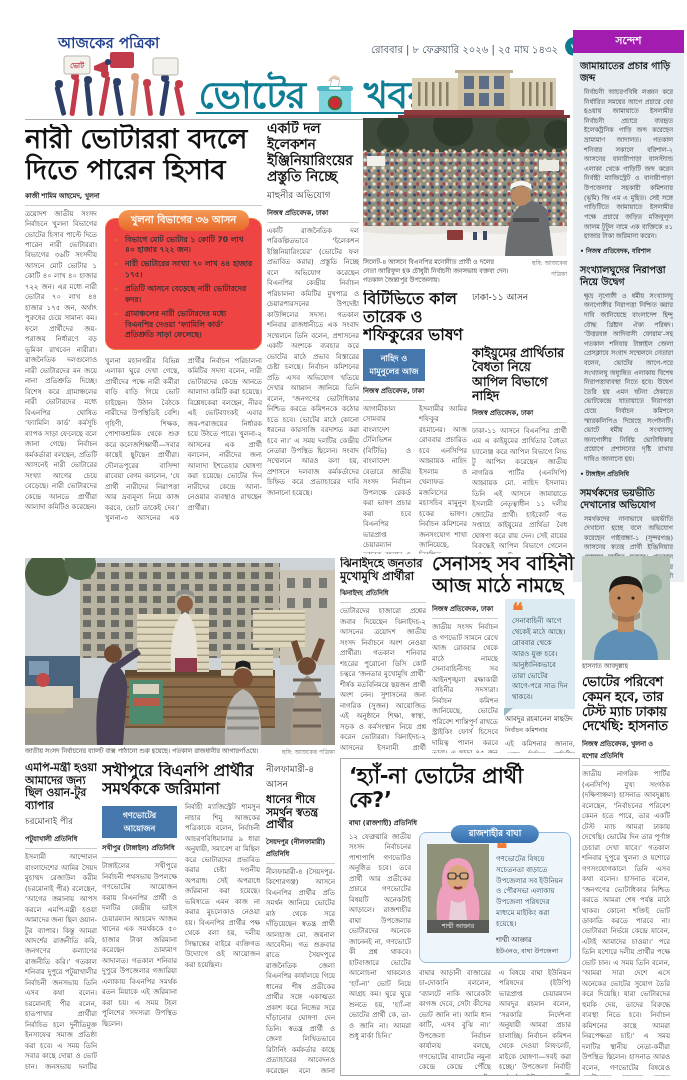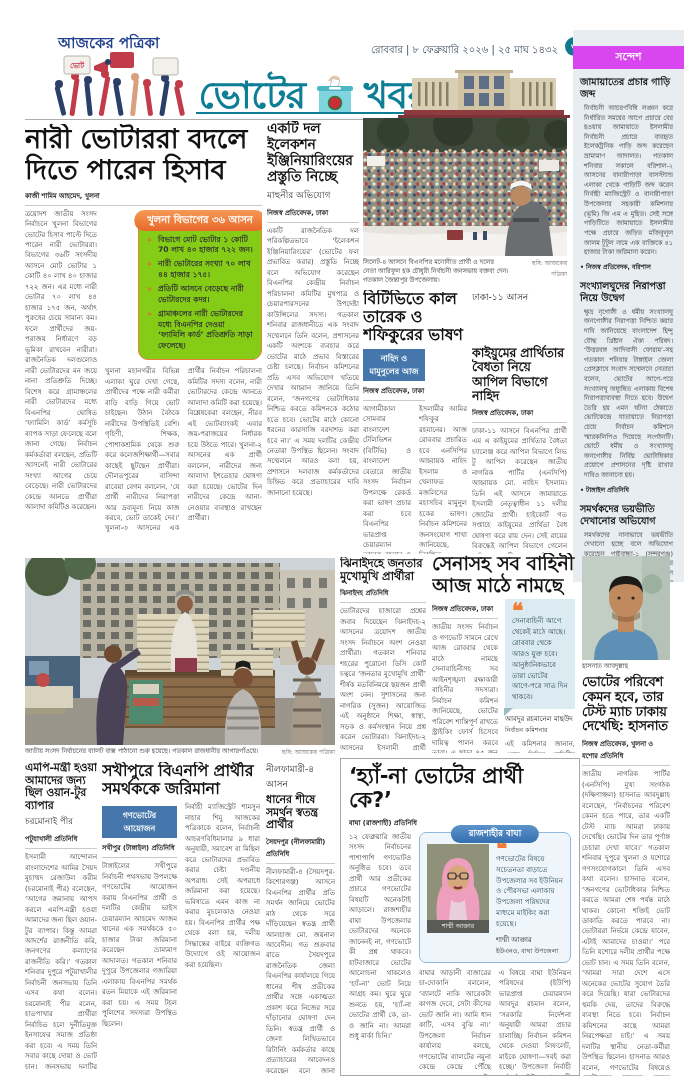--- a/index.html
+++ b/index.html
@@ -16,38 +16,38 @@
   .credit{font-size:6px;color:#777;text-align:right;}
   
   .logo{font-size:15px;font-weight:bold;color:#23418f;}
   .dateline{font-size:10px;color:#3c4a5a;}
   .pagebadge{width:19px;height:19px;border-radius:50%;background:#0e7a8e;color:#fff;
              font-size:11px;font-weight:bold;text-align:center;line-height:19px;}
   .mtitle{font-size:37px;font-weight:bold;color:#0e7e96;letter-spacing:-.5px;}
   .tealrule{height:2px;background:#0e7e96;}
   .grayrule{height:1px;background:#adadad;}
   
-  .infobox{border:1.5px solid #ee7b3a;border-radius:10px;background:#84cc16;padding:12px 8px 4px;position:relative;margin-left:33px;}
+  .infobox{border:1.5px solid #ee7b3a;border-radius:10px;background:#ef4444;padding:12px 8px 4px;position:relative;}
   .infobox-title{position:absolute;top:-9px;left:50%;transform:translateX(-50%);
       background:linear-gradient(#f59a55,#e8692a);color:#fff;font-weight:bold;font-size:10px;
       padding:2px 13px;border-radius:10px;white-space:nowrap;}
   .infobox ul{margin:2px 0 0;padding:0;list-style:none;}
   .infobox li{font-size:7.6px;font-weight:bold;color:#333;margin:4px 0;padding-left:11px;position:relative;line-height:1.38;text-align:left;}
   .infobox li::before{content:"»";color:#e8692a;position:absolute;left:0;font-weight:bold;}
   .bluebox{background:#4577ac;color:#fff;font-weight:bold;font-size:8px;padding:3px 5px;text-align:center;margin:4px 0 3px;}
   
   .quotebox{background:#dcebf1;padding:7px 7px 6px;font-size:7px;line-height:1.55;color:#1d3a4a;position:relative;}
   .qmark{color:#ef7b35;font-size:21px;font-weight:bold;line-height:10px;display:block;font-family:"DejaVu Serif",serif;}
   .qname{font-weight:normal;font-size:6.9px;margin-top:4px;color:#111;}
   .qrole{font-size:6.3px;color:#333;}
   .qtail{position:absolute;left:-1px;bottom:-7px;width:0;height:0;border-left:9px solid #9db9c6;border-bottom:8px solid transparent;}
   
   .sandesh{background:#e7edf0;padding:0 7px 6px;}
-  .sandesh-head{background:#d946ef;color:#fff;font-weight:bold;font-size:10.5px;text-align:center;
-      padding:3px 0;margin:16px -7px 5px;}
+  .sandesh-head{background:#a21caf;color:#fff;font-weight:bold;font-size:10.5px;text-align:center;
+      padding:3px 0;margin:0 -7px 5px;}
   .sandesh h4{font-size:9.6px;margin:7px 0 3px;color:#101010;line-height:1.25;}
   .sandesh p{font-size:6.4px;line-height:1.5;color:#3a3a3a;text-align:justify;margin:4px;}
   .sandesh .src{font-weight:bold;font-size:6.2px;color:#222;margin-top:2px;}
   
   .yesnobox{border:1px solid #a8a8a8;padding:6px 8px;}
   .innerbox{border:1px solid #8fb8dc;background:#eef5fb;border-radius:7px;position:relative;padding:11px 7px 5px;}
   .innerbox-title{position:absolute;top:-8px;left:50%;transform:translateX(-50%);
       background:linear-gradient(#5b93cb,#366fae);color:#fff;border-radius:9px;font-size:8.6px;
       font-weight:bold;padding:2px 18px;white-space:nowrap;}
   .photo-name{background:#5a5a56;color:#fff;font-size:6.2px;text-align:center;padding:1px 0;}

